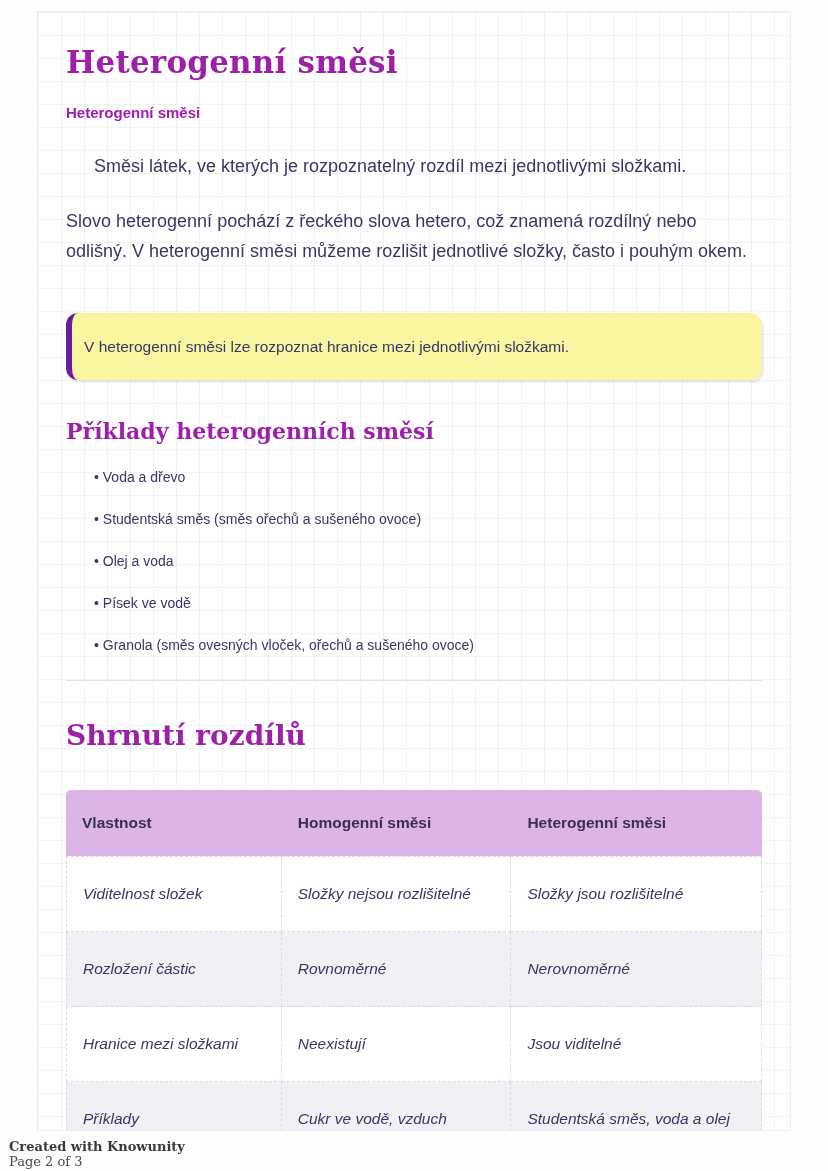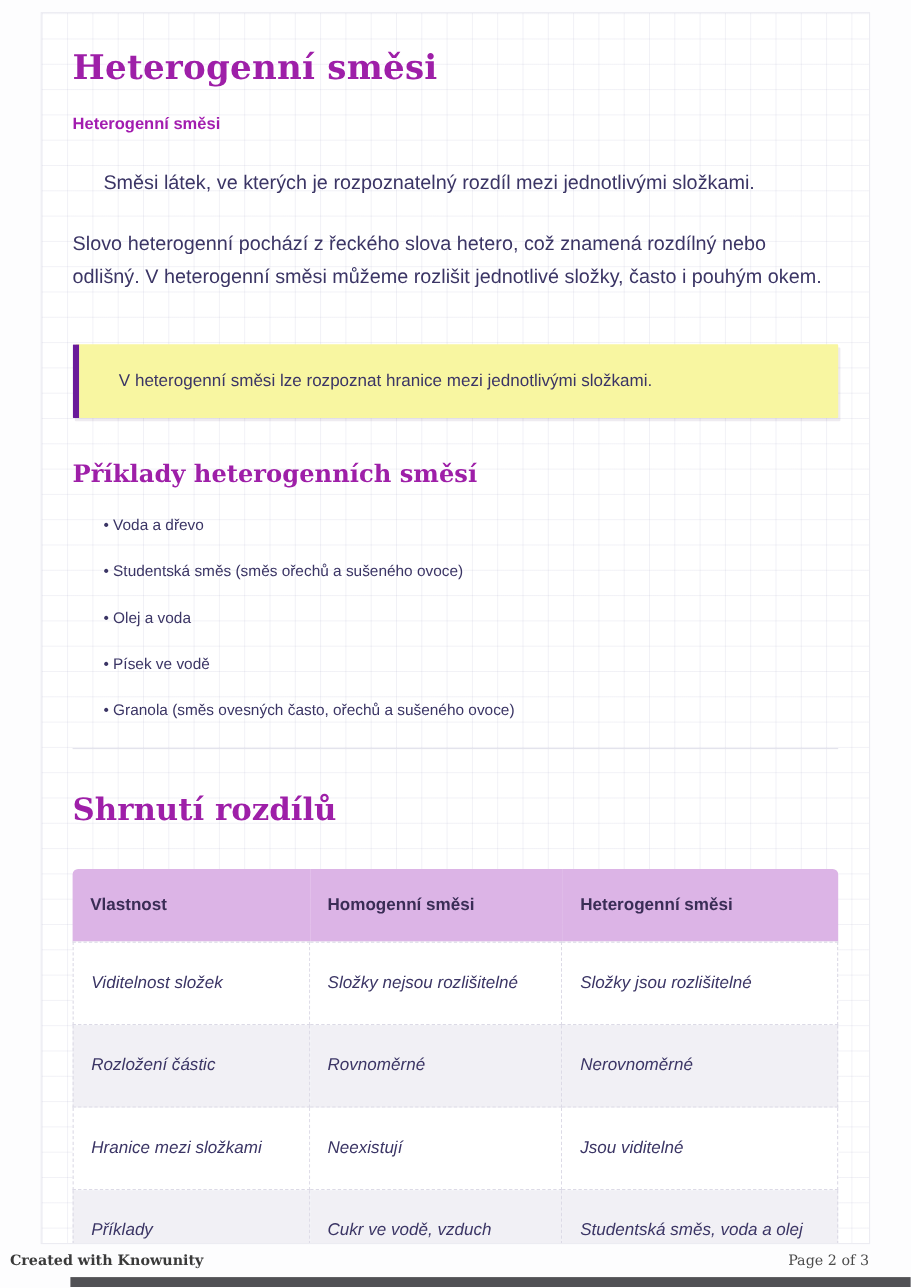--- a/index.html
+++ b/index.html
@@ -36,22 +36,22 @@
     color: #a21caf;
     margin-bottom: 30px;
   }
   .body-text { color: #3b3565; font-size: 18px; line-height: 1.7; margin-top: 13px; }
   .definition { padding-left: 28px; margin-bottom: 24px; }
   .intro { margin-bottom: 30px; }
   .intro .b { font-weight: 400; }
   .callout {
     background: #f8f6a1;
     border-left: 6px solid #6a1b9a;
-    border-radius: 1px;
-    padding: 22px 36px;
+    border-radius: 12px;
+    padding: 22px 12px;
     margin-bottom: 38px;
     box-shadow: 2px 3px 0 rgba(90,60,110,0.10);
     margin-top: 46px;
   }
   .callout p { color: #3b3565; font-size: 15.5px; line-height: 1.5; }
   h3.h-serif {
     font-family: "DejaVu Serif", serif;
     font-size: 22px;
     font-weight: 700;
     color: #9e1fa8;
@@ -106,20 +106,21 @@
   table.summary td:first-child { border-left: 1px dashed #dcdae6; }
   table.summary tbody tr:first-child td { border-top: 1px dashed #dcdae6; }
   table.summary tbody tr:nth-child(even) td { background: #f1f0f5; }
   .footer {
     width: 828px;
     display: flex;
     justify-content: space-between;
     align-items: baseline;
     padding: 9px 38px 0 9px;
     font-family: "DejaVu Serif", serif;
+    flex-direction: column;
   }
   .footer .credit { font-size: 13px; font-weight: 700; color: #3a3a3a; }
   .footer .page-num { font-size: 13px; color: #4a4a4a; }
   .bottom-bar {
     height: 9px;
     background: #515155;
     margin: 7px 0 0 64px;
   }
 </style>
 </head>
@@ -139,21 +140,21 @@
     <p>V heterogenní směsi lze rozpoznat hranice mezi jednotlivými složkami.</p>
   </div>
 
   <h3 class="h-serif">Příklady heterogenních směsí</h3>
 
   <ul class="examples">
     <li>Voda a dřevo</li>
     <li>Studentská směs (směs ořechů a sušeného ovoce)</li>
     <li>Olej a voda</li>
     <li>Písek ve vodě</li>
-    <li>Granola (směs ovesných často, ořechů a sušeného ovoce)</li>
+    <li>Granola (směs ovesných vloček, ořechů a sušeného ovoce)</li>
   </ul>
 
   <hr class="divider">
 
   <h2 class="h-serif-big">Shrnutí rozdílů</h2>
 
   <table class="summary">
     <thead>
       <tr>
         <th>Vlastnost</th>

